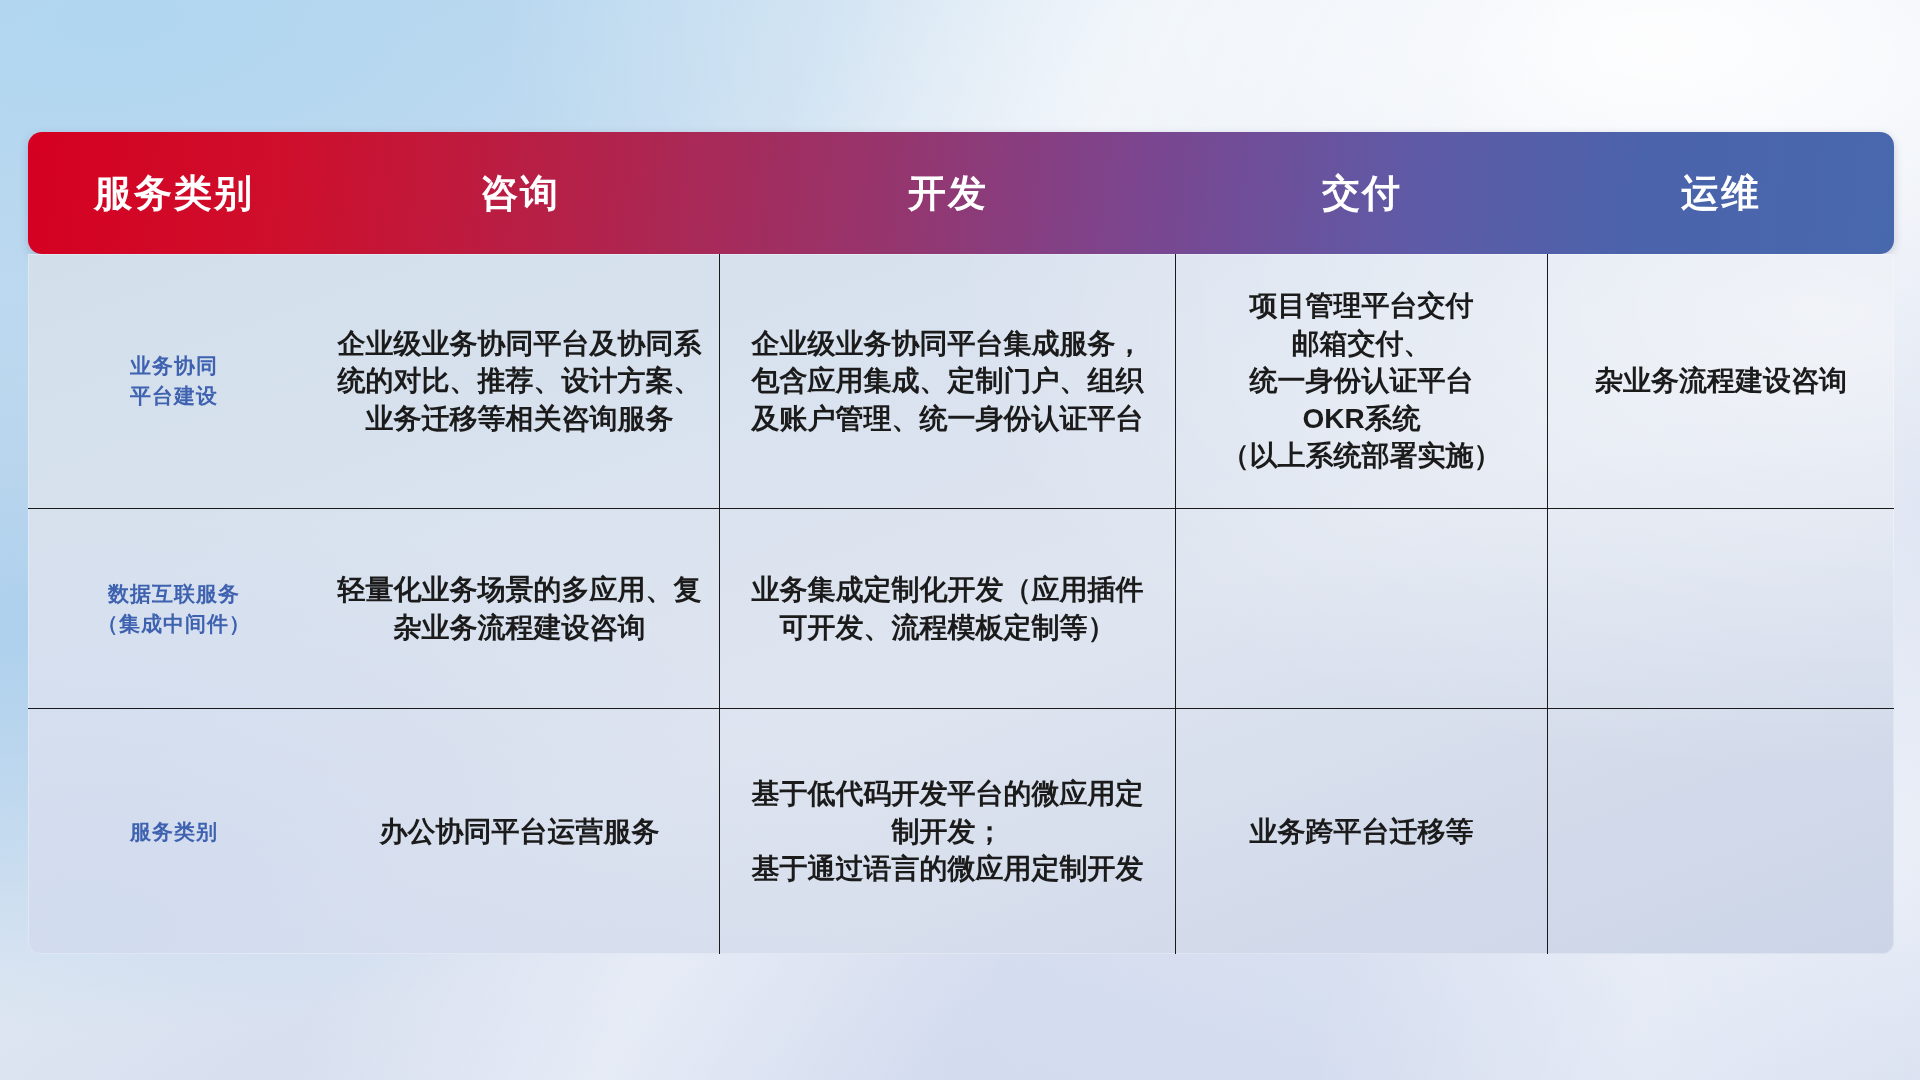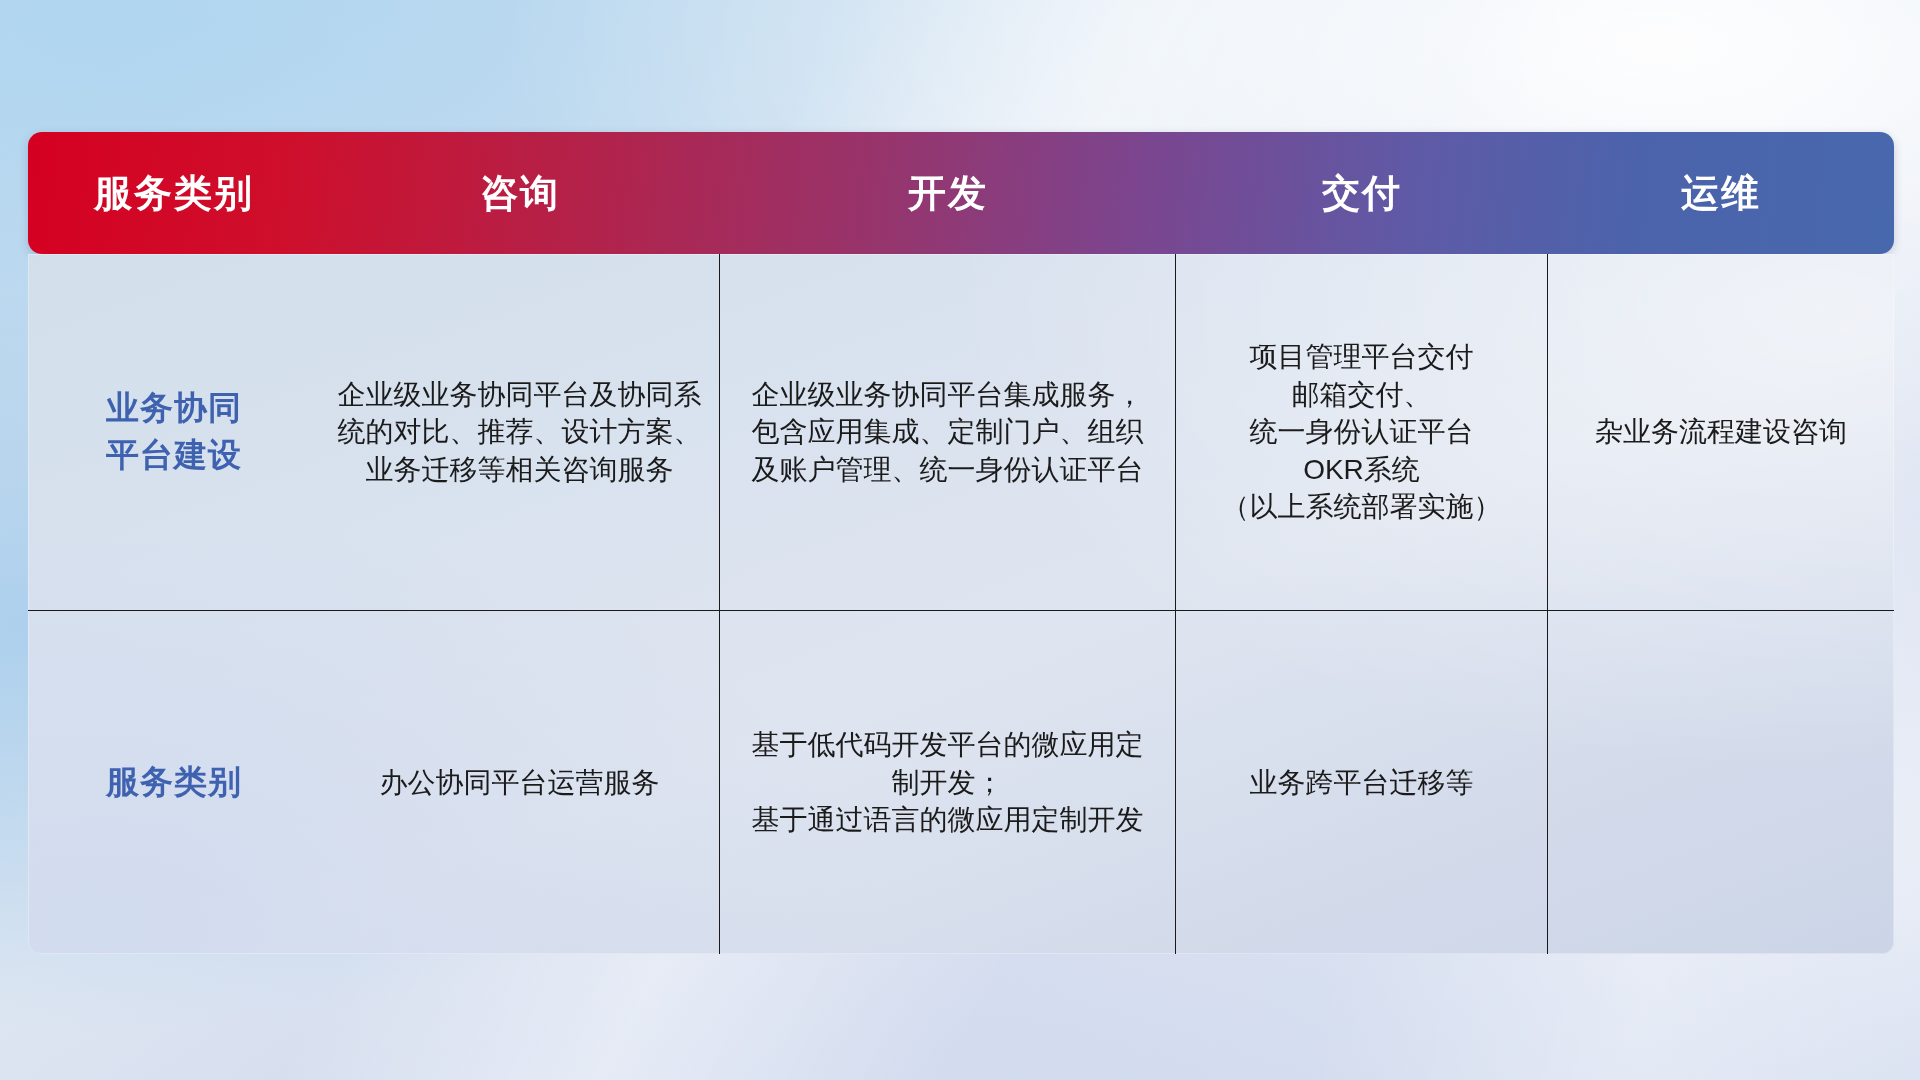--- a/index.html
+++ b/index.html
@@ -123,32 +123,32 @@
     border-bottom: 1.6px solid #1a1a1a;
   }
   tbody tr:last-child td { border-bottom: 0; }
   tbody td:last-child { border-right: 0; }
 
   
   tbody td.cat {
     border-right: 0;
     color: #3f62b0;
     font-weight: bold;
-    font-size: 33px;
+    font-size: 21px;
     line-height: 1.42;
     letter-spacing: 1px;
   }
 
   tbody tr.r1 { height: 255px; }
   tbody tr.r2 { height: 200px; }
   tbody tr.r3 { height: 245px; }
 
   td.empty { font-size: 0; }
 
-  .cell-text { display: block; white-space: pre-line; }
+  .cell-text { display: block; white-space: pre-line; font-weight: bold; }
   .cat-text  { display: block; white-space: pre-line; }
 </style>
 </head>
 <body>
 
 <div id="bg-layer"></div>
 <div id="bg-sheen"></div>
 
 <div id="table-wrap">
 
@@ -196,20 +196,40 @@
 邮箱交付、
 统一身份认证平台
 OKR系统
 （以上系统部署实施）</span>
         </td>
         <td>
           <span class="cell-text">杂业务流程建设咨询</span>
         </td>
       </tr>
 
+      <tr class="r2">
+        <td class="cat">
+          <span class="cat-text">数据互联服务
+（集成中间件）</span>
+        </td>
+        <td>
+          <span class="cell-text">轻量化业务场景的多应用、复
+杂业务流程建设咨询</span>
+        </td>
+        <td>
+          <span class="cell-text">业务集成定制化开发（应用插件
+可开发、流程模板定制等）</span>
+        </td>
+        <td class="empty">
+          <span class="cell-text"></span>
+        </td>
+        <td class="empty">
+          <span class="cell-text"></span>
+        </td>
+      </tr>
 
       <tr class="r3">
         <td class="cat">
           <span class="cat-text">服务类别</span>
         </td>
         <td>
           <span class="cell-text">办公协同平台运营服务</span>
         </td>
         <td>
           <span class="cell-text">基于低代码开发平台的微应用定

